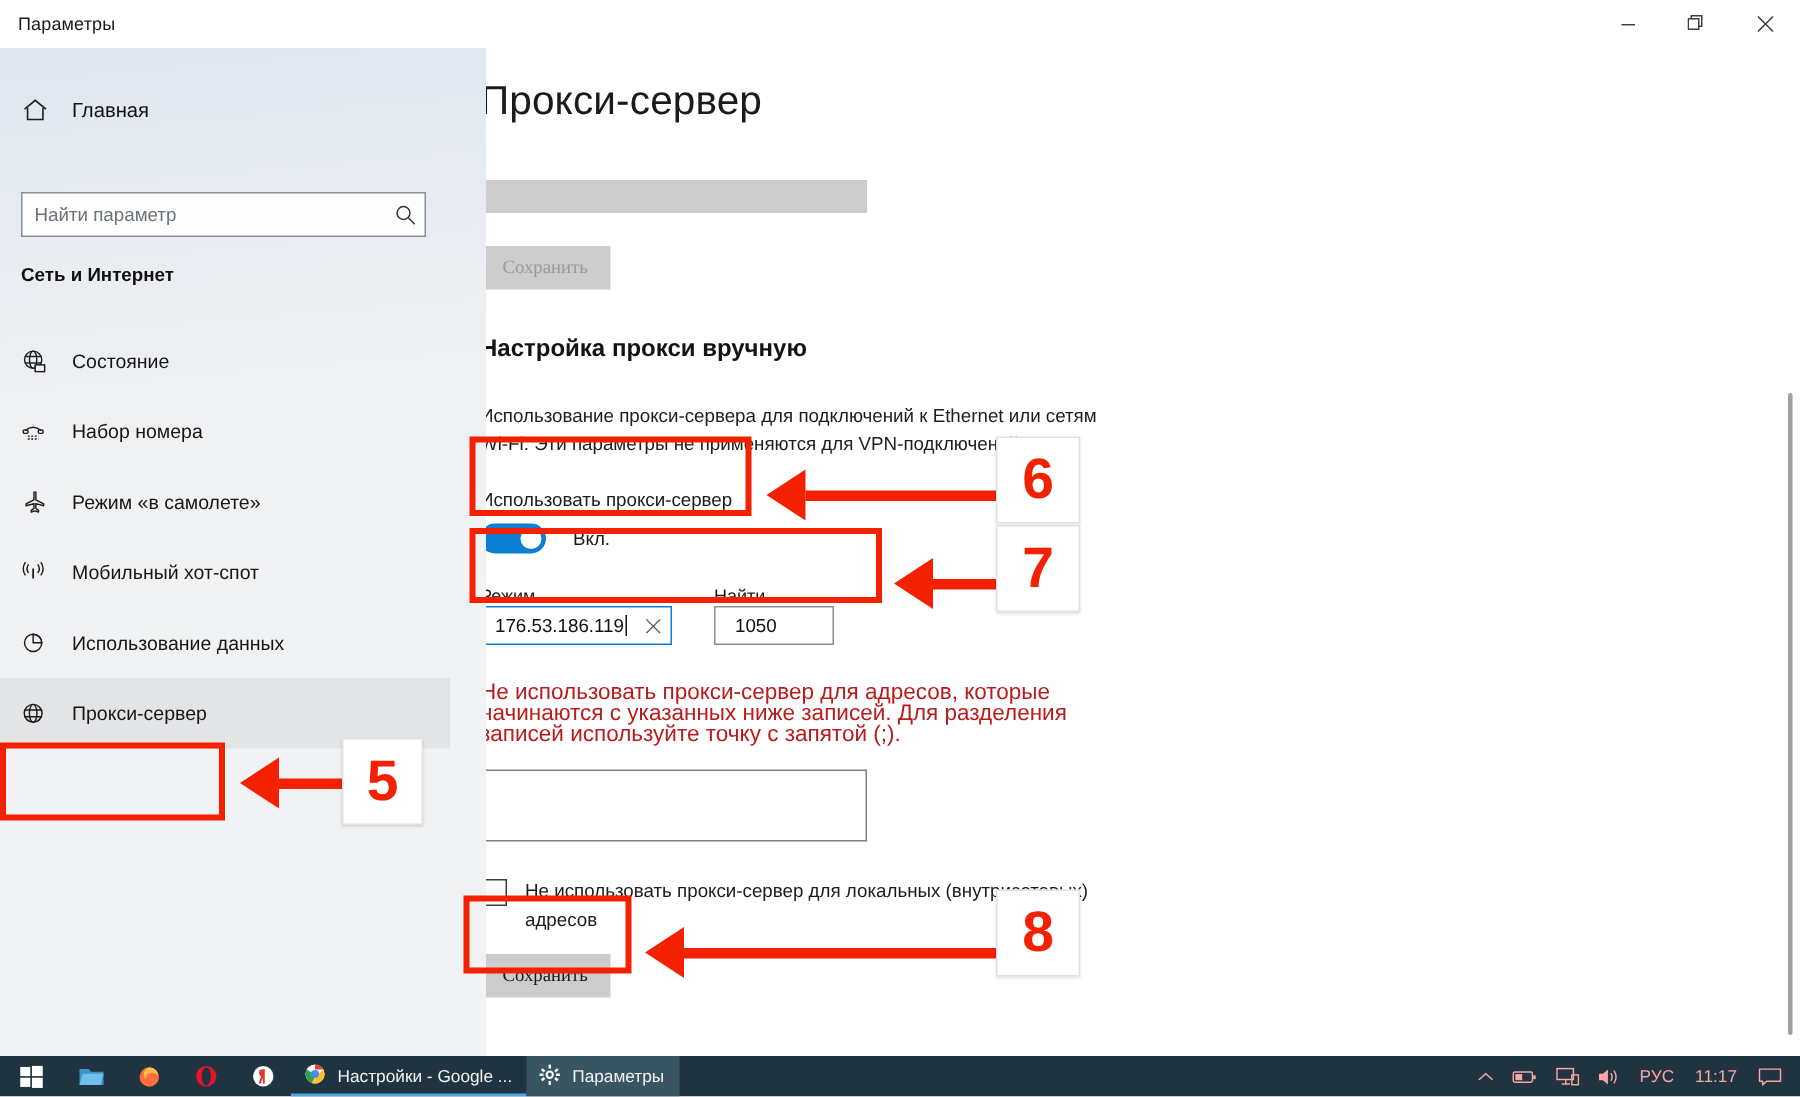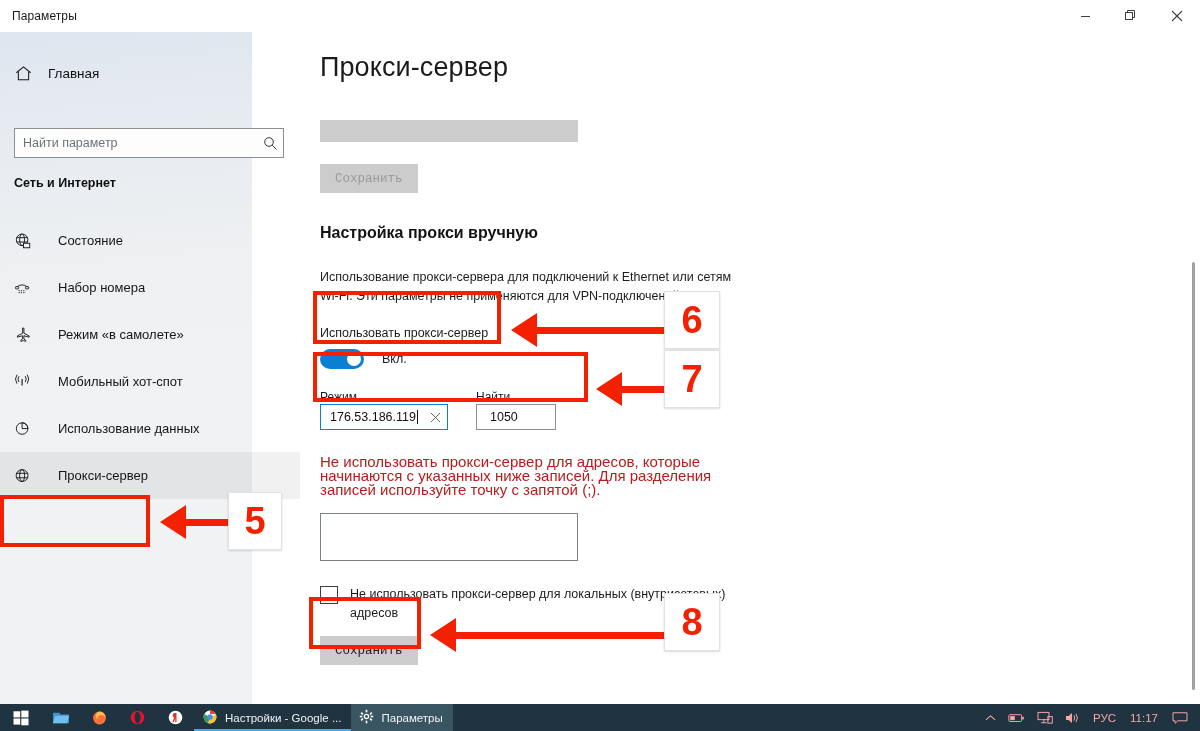--- a/index.html
+++ b/index.html
@@ -33,21 +33,21 @@
   .win-btn {
     width: 46px; height: 32px;
     display: flex; align-items: center; justify-content: center;
     color: #404040;
   }
   .win-btn svg { display: block; }
 
   
   .sidebar {
     position: absolute; left: 0; top: 32px;
-    width: 252px; height: 672px;
+    width: 324px; height: 672px;
     background: linear-gradient(175deg, #dfe6ef 0%, #e6ebf1 14%, #eef0f2 34%, #f0f2f3 55%, #f1f2f3 100%);
     z-index: 10;
     padding-left: 24px;
   }
   .home-row {
     position: absolute; left: 0; top: 21px;
     width: 300px; height: 40px;
     display: flex; align-items: center;
     padding-left: 14px;
   }
@@ -75,21 +75,21 @@
   }
 
   .navlist { position: absolute; left: 0; top: 185px; width: 300px; }
   .navitem {
     height: 47px;
     display: flex; align-items: center;
     padding-left: 14px;
     color: #161616;
   }
   .navitem .ic { width: 32px; display:flex; align-items:center; justify-content:flex-start; color:#1b1b1b; }
-  .navitem .lbl { font-size: 13px; margin-left: 12px; white-space: nowrap; }
+  .navitem .lbl { font-size: 13px; margin-left: 2px; white-space: nowrap; }
   .navitem.selected { background: rgba(0,0,0,.055); }
 
   
   .content {
     position: absolute; left: 300px; top: 32px;
     width: 900px; height: 672px;
     background: #ffffff;
     z-index: 5;
     overflow: hidden;
   }
@@ -97,21 +97,21 @@
     position: absolute; left: 20px; top: 20px;
     font-size: 27px; font-weight: 300; color: #1b1b1b;
     letter-spacing: .1px;
   }
   .grey-bar {
     position: absolute; left: 20px; top: 88px;
     width: 258px; height: 22px;
     background: #cccccc;
   }
   .btn {
-    font-family: Liberation Mono, monospace;
+    font-family: Liberation Serif, serif;
     border: 1px solid transparent;
     background: #cccccc;
     font-size: 12.5px;
     color: #1b1b1b;
     padding: 0 14px;
     height: 29px;
     cursor: default;
   }
   .btn.disabled { color: #9b9b9b; background: #cccccc; }
   .save-top { position: absolute; left: 20px; top: 132px; }

